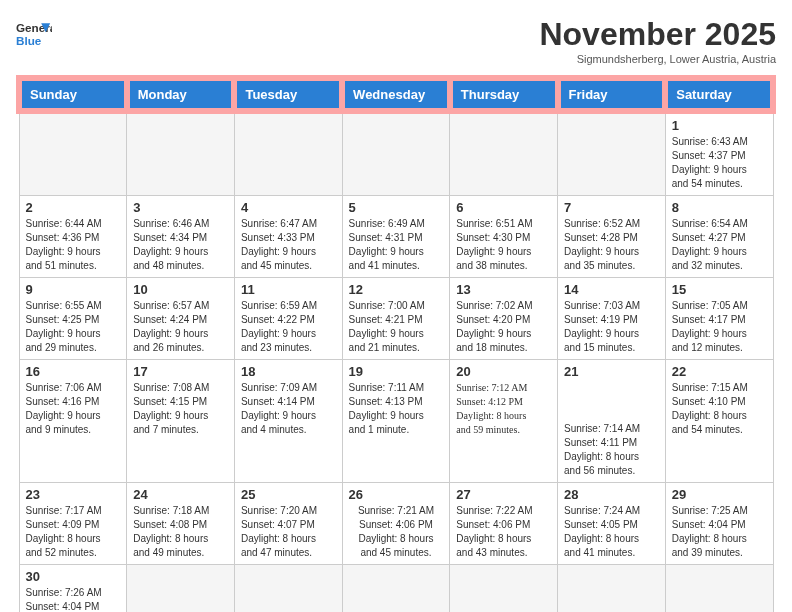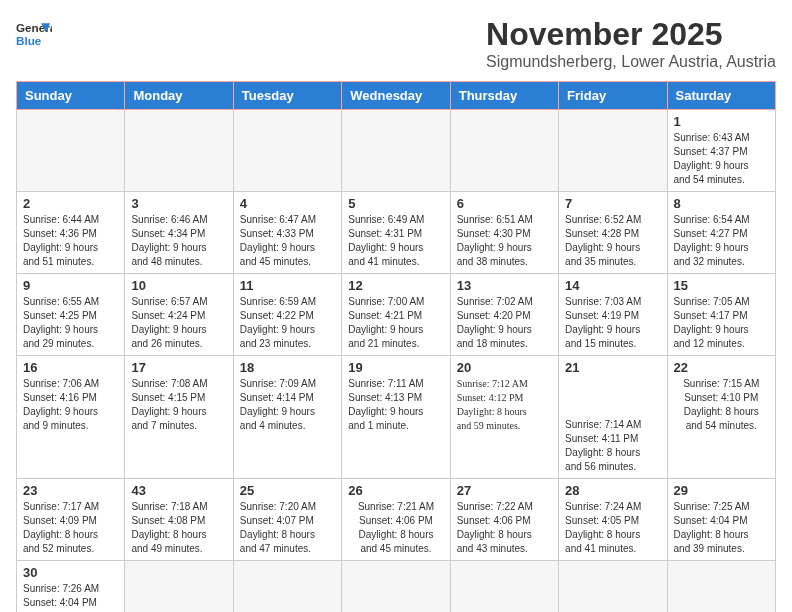--- a/index.html
+++ b/index.html
@@ -19,44 +19,44 @@
     .logo {
       display: flex;
       align-items: center;
       gap: 4px;
     }
     .logo-icon {
       width: 36px;
       height: 36px;
     }
     .title-area {
-      text-align: left;
+      text-align: right;
     }
     .month-title {
       font-size: 32px;
       font-weight: bold;
       color: #333;
     }
     .subtitle {
-      font-size: 16px;
+      font-size: 11px;
       color: #555;
     }
     .calendar {
       width: 100%;
       border-collapse: collapse;
       border: 1px solid #ccc;
     }
     .calendar th {
       background-color: #2a7fd4;
       color: #fff;
       font-size: 13px;
       font-weight: bold;
       padding: 6px 8px;
       text-align: left;
-      border: 1px solid #fca5a5;
+      border: 6px solid #fca5a5;
     }
     .calendar td {
       width: calc(100%/7);
       vertical-align: top;
       padding: 4px 6px;
       border: 1px solid #ccc;
       font-size: 10.5px;
       color: #333;
       background: #fff;
       min-height: 70px;
@@ -265,36 +265,36 @@
         </td>
         <td>
           <span class="day-num">21</span>
           <div class="day-info" style="white-space: pre-line; margin-top: 43px;">Sunrise: 7:14 AM
 Sunset: 4:11 PM
 Daylight: 8 hours
 and 56 minutes.</div>
         </td>
         <td>
           <span class="day-num">22</span>
-          <div class="day-info" style="white-space: pre-line; text-align: center;">Sunrise: 7:15 AM
+          <div class="day-info" style="white-space: pre-line;">Sunrise: 7:15 AM
 Sunset: 4:10 PM
 Daylight: 8 hours
 and 54 minutes.</div>
         </td>
       </tr>
       <tr>
         <td>
           <span class="day-num">23</span>
           <div class="day-info" style="white-space: pre-line;">Sunrise: 7:17 AM
 Sunset: 4:09 PM
 Daylight: 8 hours
 and 52 minutes.</div>
         </td>
         <td>
-          <span class="day-num">43</span>
+          <span class="day-num">24</span>
           <div class="day-info" style="white-space: pre-line;">Sunrise: 7:18 AM
 Sunset: 4:08 PM
 Daylight: 8 hours
 and 49 minutes.</div>
         </td>
         <td>
           <span class="day-num">25</span>
           <div class="day-info" style="white-space: pre-line;">Sunrise: 7:20 AM
 Sunset: 4:07 PM
 Daylight: 8 hours

